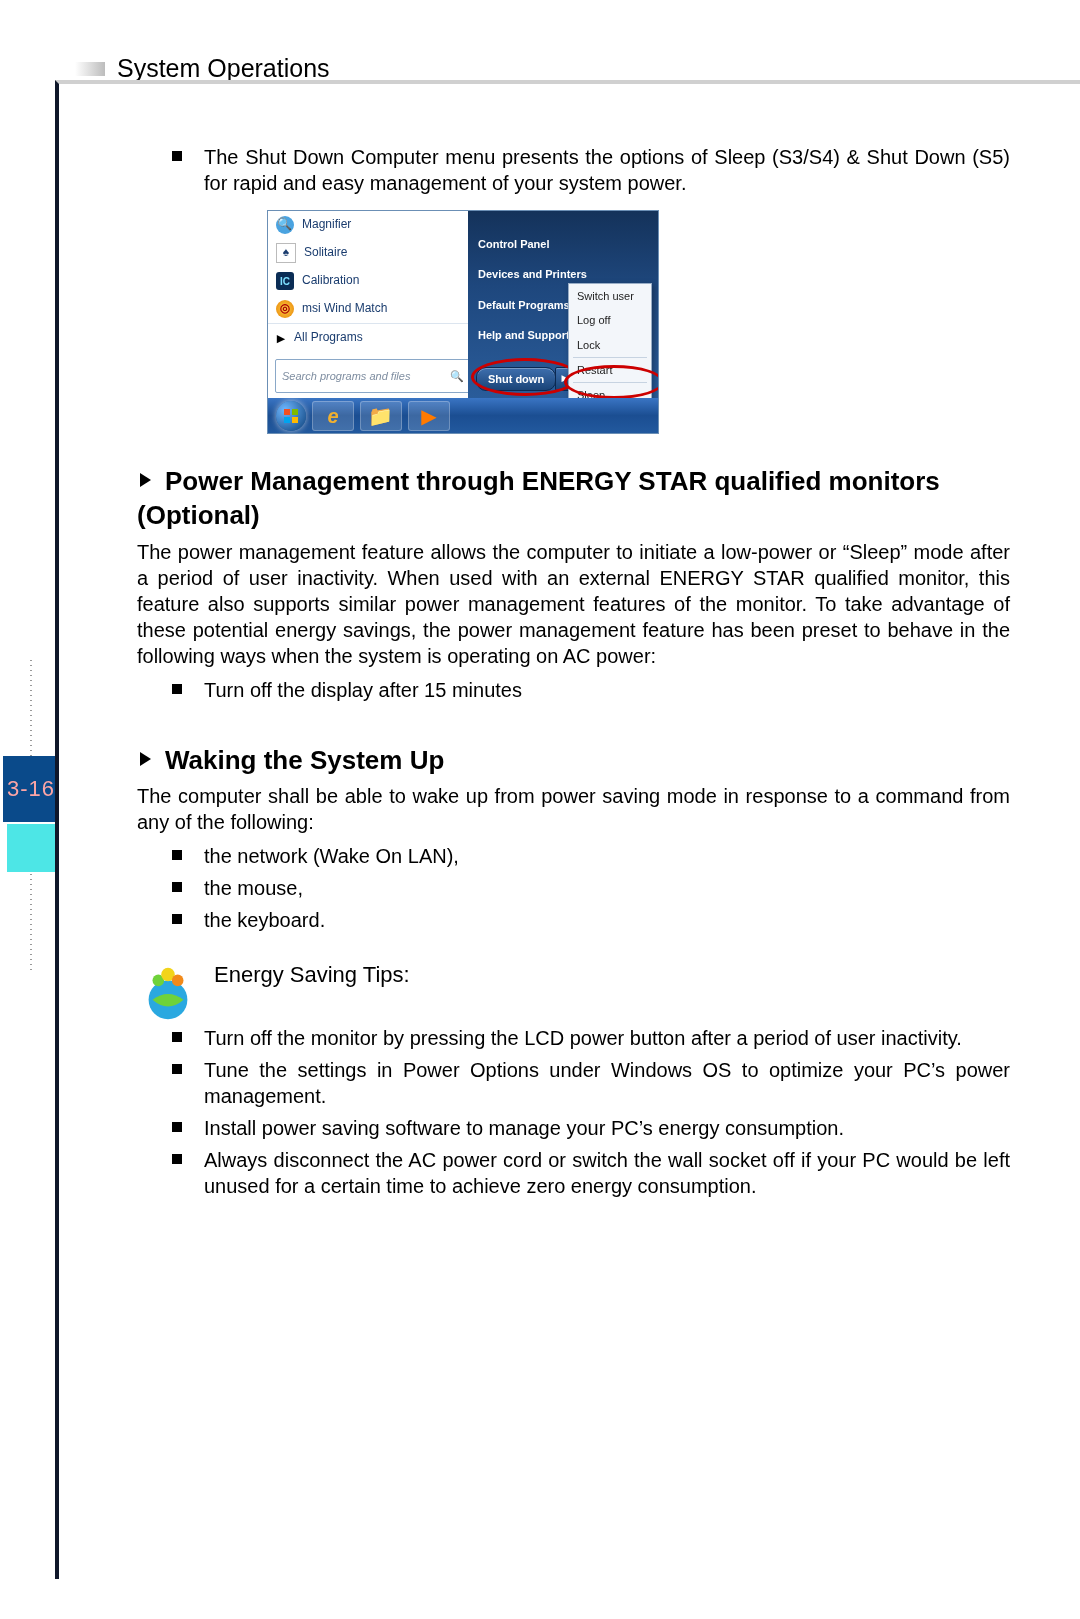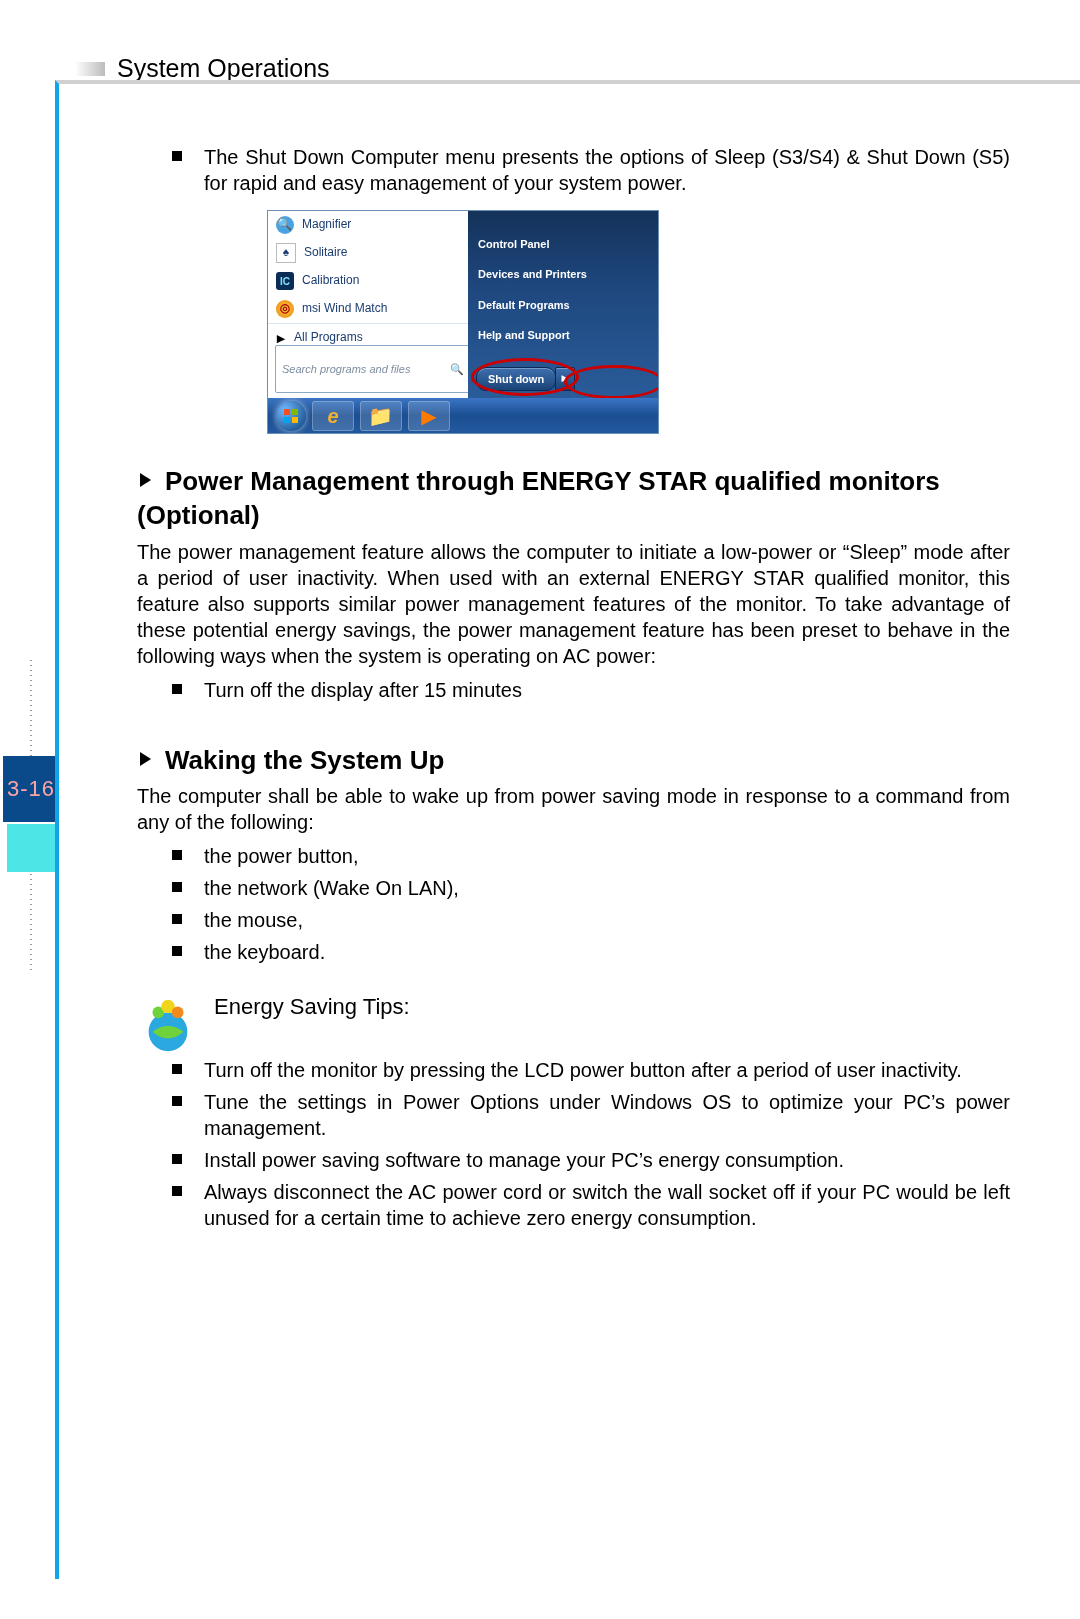--- a/index.html
+++ b/index.html
@@ -35,21 +35,21 @@
   }
 
   
   .frame {
     position: absolute;
     top: 80px;
     left: 55px;
     right: 0;
     bottom: 40px;
     border-top: 4px solid #d0d0d0;
-    border-left: 4px solid #0ea5e9;
+    border-left: 4px solid #0f172a;
     padding: 60px 70px 40px 78px;
   }
   .content {
     font-size: 20px;
     line-height: 1.3;
   }
   ul.sq {
     list-style: none;
     margin: 0 0 10px 0;
     padding: 0 0 0 35px;
@@ -173,21 +173,21 @@
   .search-box {
     position: absolute;
     left: 7px; bottom: 5px;
     width: 182px; height: 22px;
     border: 1px solid #8aa8c8;
     border-radius: 2px;
     background: #fff;
     display: flex;
     align-items: center;
     justify-content: space-between;
-    padding: 12px 6px;
+    padding: 5px 6px;
     font-size: 11px;
     font-style: italic;
     color: #7e8da0;
   }
   .search-glass {
     color: #2a5bb0;
     font-style: normal;
   }
   .menu-right {
     position: absolute;
@@ -368,20 +368,29 @@
         </div>
 
         <div class="shutdown-btn">
           <span>Shut down</span>
         </div>
         <div class="shutdown-arrow">
           <span>▶</span>
         </div>
         <div class="red-circle"></div>
 
+        <div class="flyout">
+          <div><span>Switch user</span></div>
+          <div><span>Log off</span></div>
+          <div><span>Lock</span></div>
+          <hr>
+          <div><span>Restart</span></div>
+          <hr>
+          <div><span>Sleep</span></div>
+        </div>
         <div class="red-circle-sleep"></div>
 
         <div class="taskbar">
           <div class="win-orb">
             <svg width="16" height="16" viewBox="0 0 16 16">
               <rect x="1" y="1" width="6" height="6" fill="#f25022"></rect>
               <rect x="9" y="1" width="6" height="6" fill="#7fba00"></rect>
               <rect x="1" y="9" width="6" height="6" fill="#00a4ef"></rect>
               <rect x="9" y="9" width="6" height="6" fill="#ffb900"></rect>
             </svg>
@@ -406,21 +415,20 @@
 
       <div class="section-title" style="margin-top:40px;">
         <span class="chevron">
           <svg width="18" height="18" viewBox="0 0 18 18">
               <path d="M3 2 L14 9 L3 16 Z" fill="#000"></path>
             </svg>
         </span><span>Waking the System Up</span>
       </div>
       <p class="para">The computer shall be able to wake up from power saving mode in response to a command from any of the following:</p>
       <ul class="sq">
-        <li>the power button,</li>
         <li>the network (Wake On LAN),</li>
         <li>the mouse,</li>
         <li>the keyboard.</li>
       </ul>
 
       <div class="tips-header">
         <svg class="globe-icon" viewBox="0 0 64 64">
           <circle cx="32" cy="40" r="20" fill="#2aa8e0"></circle>
           <path d="M16 40 q16 -12 32 0 q-16 14 -32 0 Z" fill="#6fd23a"></path>
           <circle cx="22" cy="20" r="6" fill="#6fd23a"></circle>

